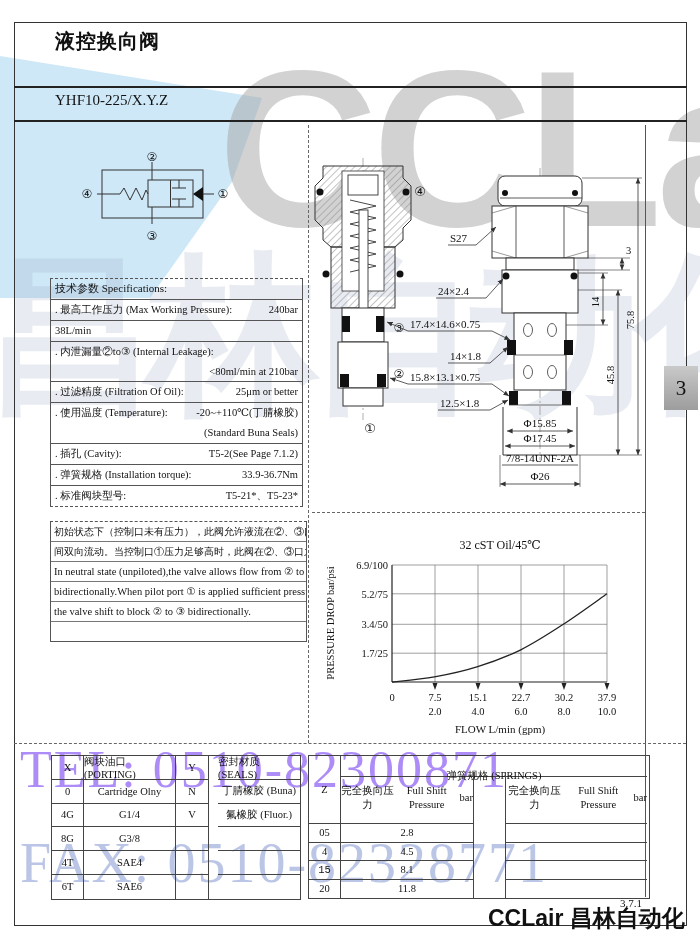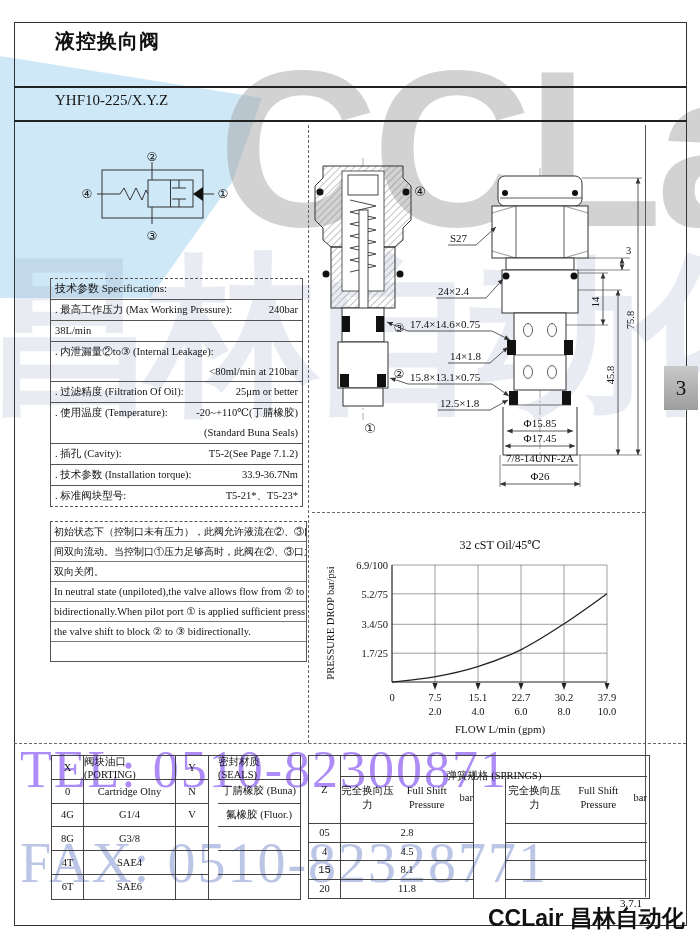--- a/index.html
+++ b/index.html
@@ -133,33 +133,32 @@
       </div>
     <div class="spec-row">
         <span></span>
         <span>(Standard Buna Seals)</span>
       </div>
     <div class="spec-row">
         <span>. 插孔 (Cavity):</span>
         <span>T5-2(See Page 7.1.2)</span>
       </div>
     <div class="spec-row">
-        <span>. 技术参数 (Installation torque):</span>
+        <span>. 弹簧规格 (Installation torque):</span>
         <span>33.9-36.7Nm</span>
       </div>
     <div class="spec-row">
         <span>. 标准阀块型号:</span>
         <span>T5-21*、T5-23*</span>
       </div>
   </div>
 
   <div id="desc" class="abs">
     <div class="desc-row">初始状态下（控制口未有压力），此阀允许液流在②、③口之</div>
     <div class="desc-row">间双向流动。当控制口①压力足够高时，此阀在②、③口之间</div>
-    <div class="desc-row">双向关闭。</div>
     <div class="desc-row en">In neutral state (unpiloted),the valve allows flow from ② to ③</div>
     <div class="desc-row en">bidirectionally.When pilot port ① is applied sufficient pressure,</div>
     <div class="desc-row en">the valve shift to block ② to ③ bidirectionally.</div>
     <div class="desc-row"></div>
   </div>
 
   <svg class="abs" style="left:300px;top:150px;" width="390" height="355" viewBox="0 0 390 355">
     <defs>
       <pattern id="hatch" width="5" height="5" patternUnits="userSpaceOnUse" patternTransform="rotate(45)">
         <line x1="0" y1="0" x2="0" y2="5" stroke="#888" stroke-width="1"></line>

